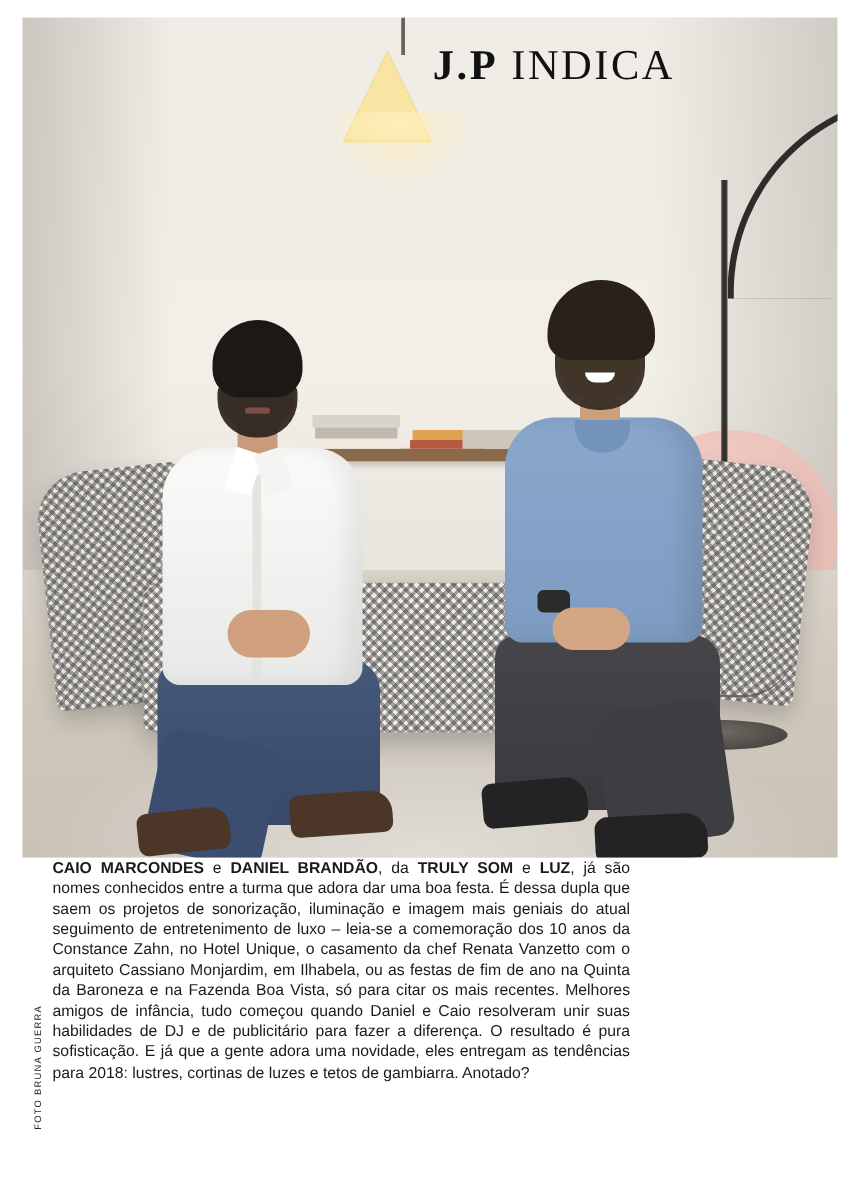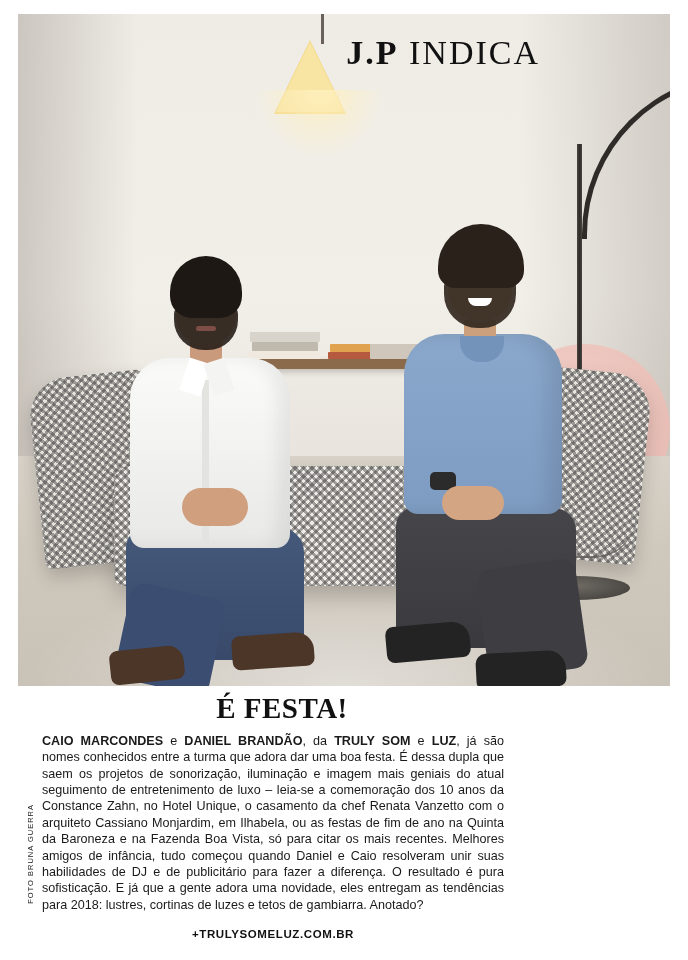--- a/index.html
+++ b/index.html
@@ -362,22 +362,20 @@
       <div class="pR-smile"></div>
       <div class="pR-hair"></div>
     </div>
   </div>
 
   <div class="logo">
     <span class="bold">J.P</span>
     <span class="light">INDICA</span>
   </div>
 
-  <div class="headline">É FESTA!</div>
 
   <div class="body-col">
     <p><b>CAIO MARCONDES</b><span> e </span><b>DANIEL BRANDÃO</b><span>, da </span><b>TRULY SOM</b><span> e </span><b>LUZ</b><span>, já são nomes conhecidos entre a turma que adora dar uma boa festa. É dessa dupla que saem os projetos de sonorização, iluminação e imagem mais geniais do atual seguimento de entretenimento de luxo – leia-se a comemoração dos 10 anos da Constance Zahn, no Hotel Unique, o casamento da chef Renata Vanzetto com o arquiteto Cassiano Monjardim, em Ilhabela, ou as festas de fim de ano na Quinta da Baroneza e na Fazenda Boa Vista, só para citar os mais recentes. Melhores amigos de infância, tudo começou quando Daniel e Caio resolveram unir suas habilidades de DJ e de publicitário para fazer a diferença. O resultado é pura sofisticação. E já que a gente adora uma novidade, eles entregam as tendências para 2018: lustres, cortinas de luzes e tetos de gambiarra. Anotado?</span></p>
-    <div class="url">+TRULYSOMELUZ.COM.BR</div>
   </div>
 
   <div class="credit">FOTO BRUNA GUERRA</div>
 
 </div>
 
 </body></html>

